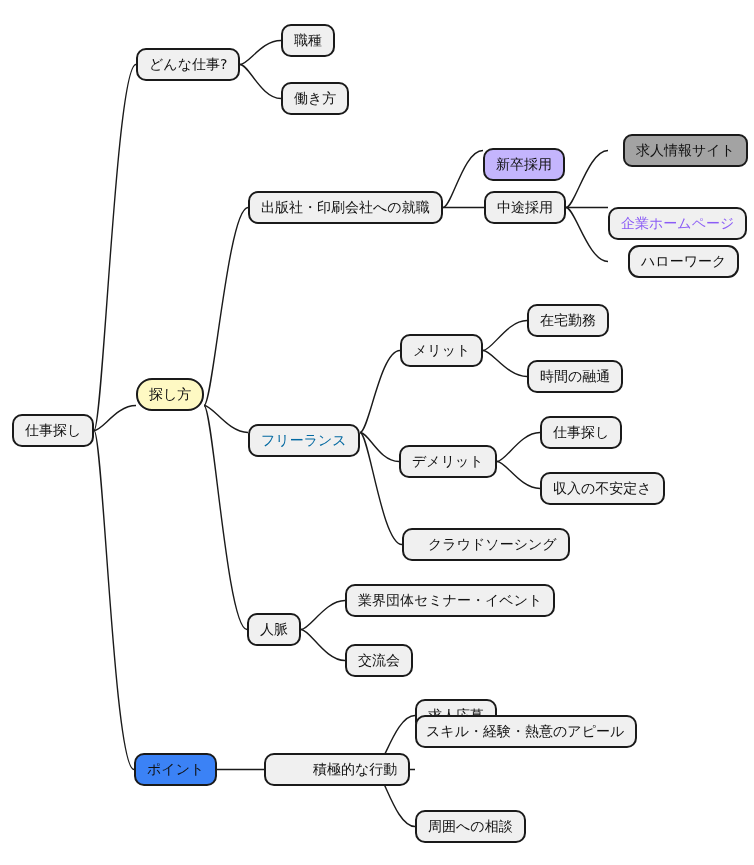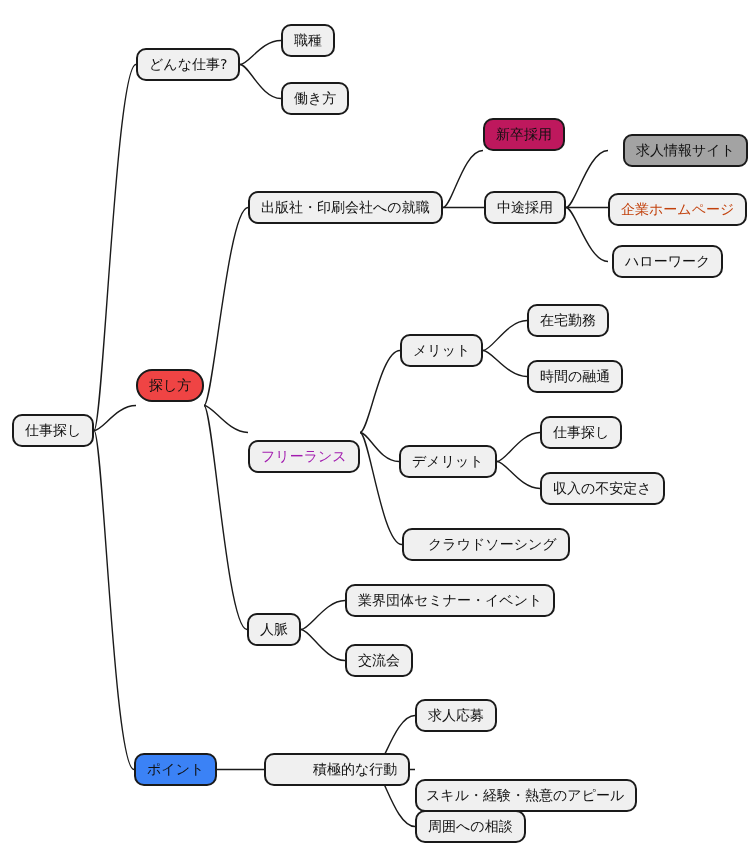--- a/index.html
+++ b/index.html
@@ -59,37 +59,37 @@
       <path d="M 217 769.5 C 226 769.5, 244 769.5, 264 769.5" fill="none" stroke="#1a1a1a" stroke-width="1.4"></path>
       <path d="M 374 769.5 C 383 769.5, 395 715.5, 415 715.5" fill="none" stroke="#1a1a1a" stroke-width="1.4"></path>
       <path d="M 374 769.5 C 383 769.5, 395 769.5, 415 769.5" fill="none" stroke="#1a1a1a" stroke-width="1.4"></path>
       <path d="M 374 769.5 C 383 769.5, 395 826.5, 415 826.5" fill="none" stroke="#1a1a1a" stroke-width="1.4"></path>
     </svg>
   <div id="nodes">
       <div class="node" style="left: 12px; top: 414px; background: rgb(240, 240, 240); border-color: rgb(26, 26, 26); color: rgb(17, 17, 17);">仕事探し</div>
       <div class="node" style="left: 136px; top: 48px; background: rgb(240, 240, 240); border-color: rgb(26, 26, 26); color: rgb(17, 17, 17);">どんな仕事?</div>
       <div class="node" style="left: 281px; top: 24px; background: rgb(240, 240, 240); border-color: rgb(26, 26, 26); color: rgb(17, 17, 17);">職種</div>
       <div class="node" style="left: 281px; top: 82px; background: rgb(240, 240, 240); border-color: rgb(26, 26, 26); color: rgb(17, 17, 17);">働き方</div>
-      <div class="node" style="left: 136px; top: 369px; background: #ef4444; border-color: rgb(26, 26, 26); color: rgb(17, 17, 17); border-radius: 16px;">探し方</div>
+      <div class="node" style="left: 136px; top: 378px; background: #fef9c3; border-color: rgb(26, 26, 26); color: rgb(17, 17, 17); border-radius: 16px;">探し方</div>
       <div class="node" style="left: 248px; top: 191px; background: rgb(240, 240, 240); border-color: rgb(26, 26, 26); color: rgb(17, 17, 17);">出版社・印刷会社への就職</div>
-      <div class="node" style="left: 483px; top: 118px; background: #be185d; border-color: rgb(26, 26, 26); color: rgb(17, 17, 17);">新卒採用</div>
+      <div class="node" style="left: 483px; top: 148px; background: #c4b5fd; border-color: rgb(26, 26, 26); color: rgb(17, 17, 17);">新卒採用</div>
       <div class="node" style="left: 484px; top: 191px; background: rgb(240, 240, 240); border-color: rgb(26, 26, 26); color: rgb(17, 17, 17);">中途採用</div>
       <div class="node" style="left: 623px; top: 134px; background: #a3a3a3; border-color: rgb(26, 26, 26); color: rgb(17, 17, 17); border-radius: 9px;">求人情報サイト</div>
-      <div class="node" style="left: 608px; top: 193px; background: rgb(240, 240, 240); border-color: rgb(26, 26, 26); color: #c2410c;">企業ホームページ</div>
-      <div class="node" style="left: 612px; top: 245px; background: rgb(240, 240, 240); border-color: rgb(26, 26, 26); color: rgb(17, 17, 17);">ハローワーク</div>
-      <div class="node" style="left: 248px; top: 440px; background: rgb(240, 240, 240); border-color: rgb(26, 26, 26); color: #a21caf;">フリーランス</div>
+      <div class="node" style="left: 608px; top: 207px; background: rgb(240, 240, 240); border-color: rgb(26, 26, 26); color: #8b5cf6;">企業ホームページ</div>
+      <div class="node" style="left: 628px; top: 245px; background: rgb(240, 240, 240); border-color: rgb(26, 26, 26); color: rgb(17, 17, 17); border-radius: 11px;">ハローワーク</div>
+      <div class="node" style="left: 248px; top: 424px; background: rgb(240, 240, 240); border-color: rgb(26, 26, 26); color: #0369a1;">フリーランス</div>
       <div class="node" style="left: 400px; top: 334px; background: rgb(240, 240, 240); border-color: rgb(26, 26, 26); color: rgb(17, 17, 17);">メリット</div>
       <div class="node" style="left: 527px; top: 304px; background: rgb(240, 240, 240); border-color: rgb(26, 26, 26); color: rgb(17, 17, 17);">在宅勤務</div>
       <div class="node" style="left: 527px; top: 360px; background: rgb(240, 240, 240); border-color: rgb(26, 26, 26); color: rgb(17, 17, 17);">時間の融通</div>
       <div class="node" style="left: 399px; top: 445px; background: rgb(240, 240, 240); border-color: rgb(26, 26, 26); color: rgb(17, 17, 17);">デメリット</div>
       <div class="node" style="left: 540px; top: 416px; background: rgb(240, 240, 240); border-color: rgb(26, 26, 26); color: rgb(17, 17, 17);">仕事探し</div>
       <div class="node" style="left: 540px; top: 472px; background: rgb(240, 240, 240); border-color: rgb(26, 26, 26); color: rgb(17, 17, 17);">収入の不安定さ</div>
       <div class="node" style="left: 402px; top: 528px; background: rgb(240, 240, 240); border-color: rgb(26, 26, 26); color: rgb(17, 17, 17); padding-left: 24px;">クラウドソーシング</div>
       <div class="node" style="left: 247px; top: 613px; background: rgb(240, 240, 240); border-color: rgb(26, 26, 26); color: rgb(17, 17, 17);">人脈</div>
       <div class="node" style="left: 345px; top: 584px; background: rgb(240, 240, 240); border-color: rgb(26, 26, 26); color: rgb(17, 17, 17); text-align: center;">業界団体セミナー・イベント</div>
       <div class="node" style="left: 345px; top: 644px; background: rgb(240, 240, 240); border-color: rgb(26, 26, 26); color: rgb(17, 17, 17);">交流会</div>
       <div class="node" style="left: 134px; top: 753px; background: #3b82f6; border-color: rgb(26, 26, 26); color: rgb(17, 17, 17);">ポイント</div>
       <div class="node" style="left: 264px; top: 753px; background: rgb(240, 240, 240); border-color: rgb(26, 26, 26); color: rgb(17, 17, 17); padding-left: 47px;">積極的な行動</div>
       <div class="node" style="left: 415px; top: 699px; background: rgb(240, 240, 240); border-color: rgb(26, 26, 26); color: rgb(17, 17, 17);">求人応募</div>
-      <div class="node" style="left: 415px; top: 779px; background: rgb(240, 240, 240); border-color: rgb(26, 26, 26); color: rgb(17, 17, 17); padding-left: 9px;">スキル・経験・熱意のアピール</div>
+      <div class="node" style="left: 415px; top: 715px; background: rgb(240, 240, 240); border-color: rgb(26, 26, 26); color: rgb(17, 17, 17); padding-left: 9px;">スキル・経験・熱意のアピール</div>
       <div class="node" style="left: 415px; top: 810px; background: rgb(240, 240, 240); border-color: rgb(26, 26, 26); color: rgb(17, 17, 17);">周囲への相談</div>
     </div>
 </div>
 
 </body></html>

